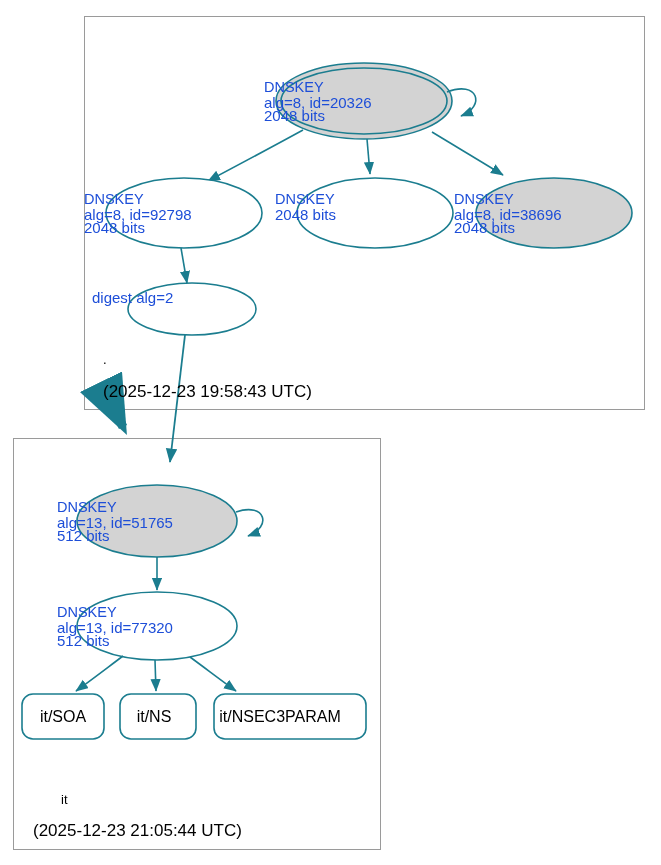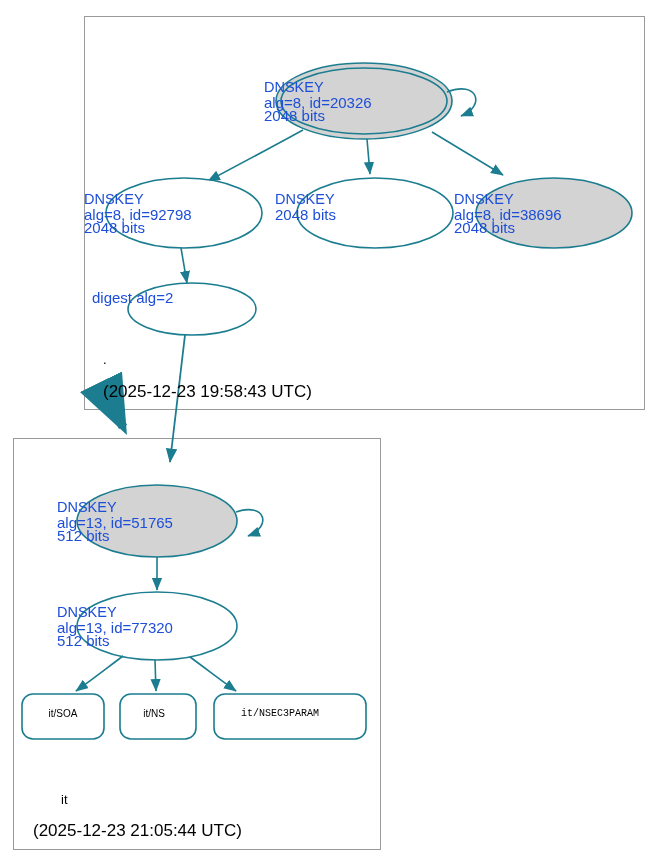--- a/index.html
+++ b/index.html
@@ -52,21 +52,21 @@
     font-size: 14.5px;
     line-height: 17px;
   }
   .node-sub {
     font-size: 15px;
     line-height: 13px;
   }
   .rr-label {
     position: absolute;
     text-align: center;
-    font-size: 10px;
+    font-size: 16px;
     color: #000000;
     white-space: nowrap;
     pointer-events: none;
   }
 </style>
 </head>
 <body>
 
 <div id="stage">
 
@@ -181,21 +181,21 @@
   </div>
 
   <div class="node-label" style="left:57px; top:604px; width:200px;">
     <div class="node-title">DNSKEY</div>
     <div class="node-sub">alg=13, id=77320</div>
     <div class="node-sub">512 bits</div>
   </div>
 
   <div class="rr-label" style="left:22px; top:708px; width:82px;">it/SOA</div>
   <div class="rr-label" style="left:120px; top:708px; width:68px;">it/NS</div>
-  <div class="rr-label" style="left:214px; top:708px; width:132px;font-family:Liberation Mono, monospace;">it/NSEC3PARAM</div>
+  <div class="rr-label" style="left:214px; top:708px; width:132px;">it/NSEC3PARAM</div>
 
   <div class="zone-label" style="left:103px; top:352px;">.</div>
   <div class="zone-date" style="left:103px; top:382px;">(2025-12-23 19:58:43 UTC)</div>
 
   <div class="zone-label" style="left:33px; top:792px;margin-left:28px;">it</div>
   <div class="zone-date" style="left:33px; top:821px;">(2025-12-23 21:05:44 UTC)</div>
 
 </div>
 
 </body></html>

